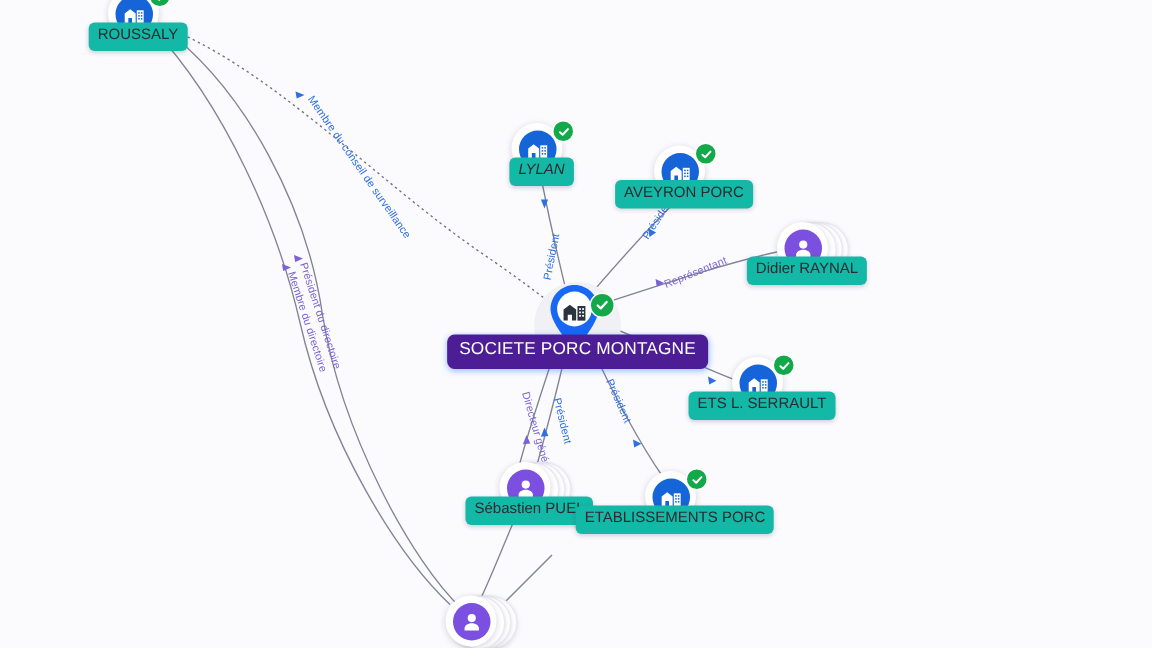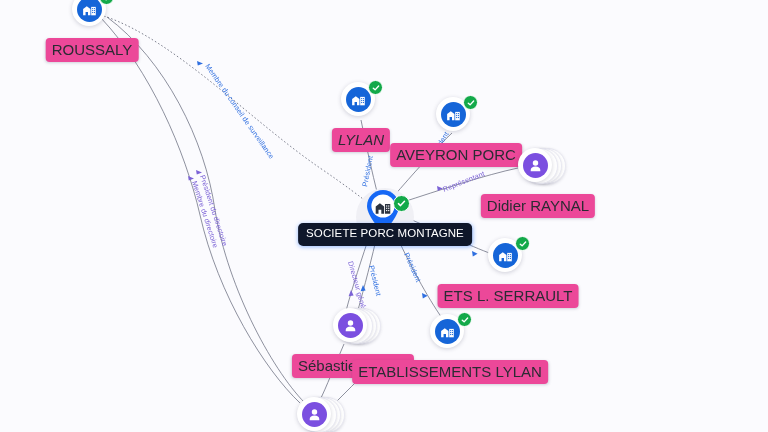--- a/index.html
+++ b/index.html
@@ -113,35 +113,35 @@
     left: 50%; top: 24px;
     transform: translate(-50%, -50%);
     width: 58px; height: 58px;
     border-radius: 50%;
     background: #f0f0f5;
     z-index: 0;
   }
 
   .node-label {
     position: absolute;
-    top: 48px;
+    top: 25px;
     left: 50%;
     transform: translateX(-50%);
-    background: #ec4899;
+    background: #14b8a6;
     color: #2b2b33;
-    font-size: 15px;
+    font-size: 10px;
     line-height: 1;
     padding: 4px 6px 5px 6px;
     border-radius: 4px;
     box-shadow: 0 1px 3px rgba(60,60,90,0.22);
     white-space: nowrap;
     cursor: pointer;
   }
   .node-label.selected {
-    background: #0f172a;
+    background: #4c1d95;
     color: #ffffff;
     font-size: 11.5px;
     padding: 5px 8px 6px 8px;
     border-radius: 5px;
     box-shadow: 0 1px 4px rgba(26,109,255,0.45);
     letter-spacing: 0.1px;
   }
 </style>
 </head>
 <body>
@@ -401,21 +401,21 @@
             <rect x="12.7" y="10.7" width="1.1" height="1.1" fill="#1565d8"></rect>
           </svg>
         </div>
       </div>
       <div class="badge">
         <svg width="8" height="8" viewBox="0 0 10 10" aria-hidden="true">
           <path d="M1.6 5.2 L3.9 7.3 L8.3 2.6" stroke="#ffffff" stroke-width="1.7" fill="none" stroke-linecap="round" stroke-linejoin="round"></path>
         </svg>
       </div>
     </div>
-    <div class="node-label">ETABLISSEMENTS LYLAN</div>
+    <div class="node-label">ETABLISSEMENTS PORC</div>
   </div>
 
   <div class="node" style="left:317px; top:415px; z-index:2;">
     <div class="node-hit">
       <div class="stack s1"></div>
       <div class="stack s2"></div>
       <div class="stack s3"></div>
       <div class="disc">
         <div class="inner-circle person">
           <svg width="15" height="15" viewBox="0 0 16 16" aria-hidden="true">

